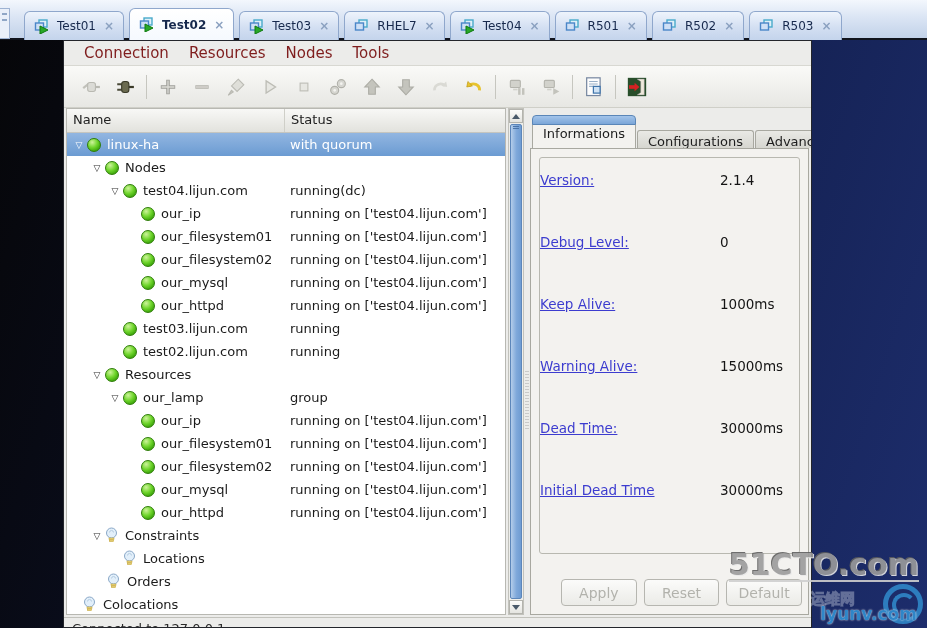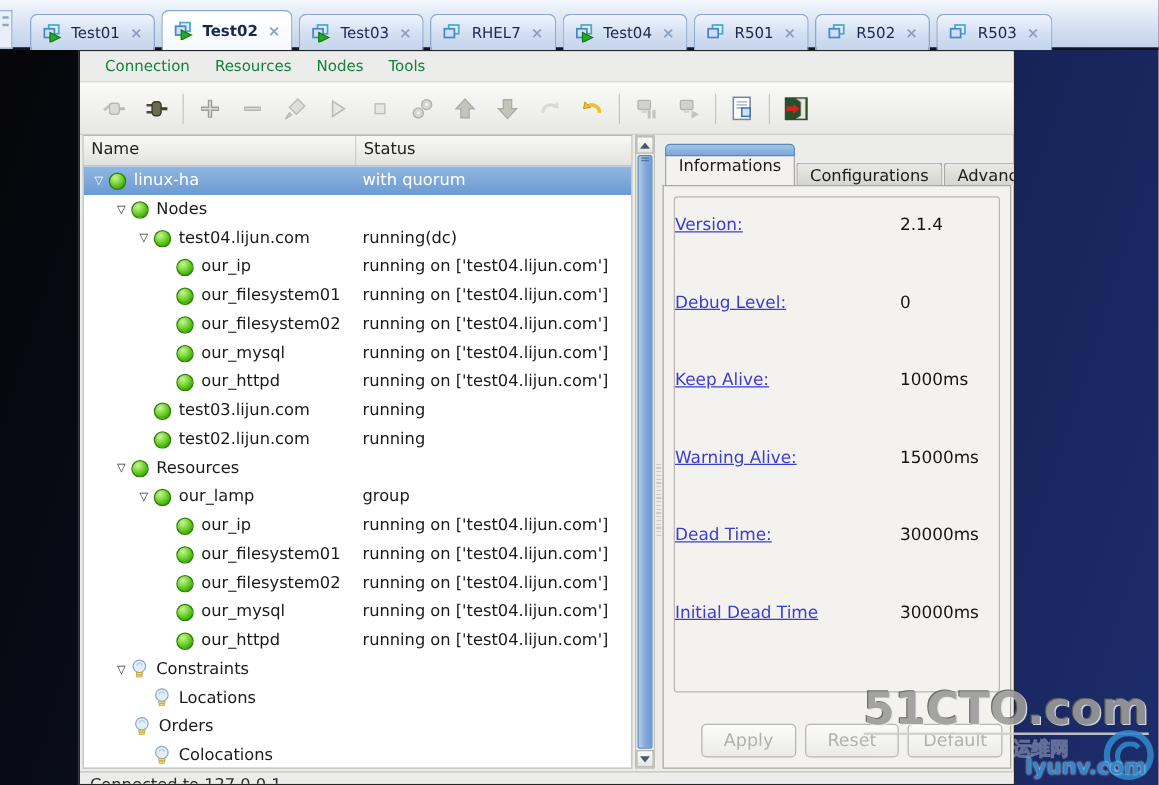--- a/index.html
+++ b/index.html
@@ -20,21 +20,21 @@
          background:linear-gradient(#eef4fc,#d3dff2 55%,#c4d4ec); font-size:12px; color:#17294d; cursor:default; }
   .tab.active { background:linear-gradient(#ffffff,#f5f9fe); font-weight:bold; height:32px; }
   .tclose { font-size:12px; font-weight:bold; color:#8ba1c0; margin-left:2px; }
   .sessicon { display:inline-block; line-height:0; }
 
   
   .window { position:absolute; left:63px; top:40px; width:749px; height:588px;
             background:#ececе8; background:#ececea; border:1px solid #23252b; overflow:hidden; }
   .menubar { position:absolute; left:0; top:0; right:0; height:25px; background:#ececea;
              border-bottom:1px solid #d8d8d2; display:flex; align-items:center; padding-left:10px; }
-  .menuitem { font-size:12px; color:#15803d; padding:16px 10px; }
+  .menuitem { font-size:15px; color:#7f1d1d; padding:16px 10px; }
   .toolbar { position:absolute; left:0; top:25px; right:0; height:42px;
              background:linear-gradient(#fafaf8,#e7e7e3); border-bottom:1px solid #cfcfc8;
              display:flex; align-items:center; padding-left:10px; }
   .tbtn { width:34px; height:28px; display:flex; align-items:center; justify-content:center; }
   .tsep { width:1px; height:24px; background:#c6c6bf; margin:0 4px; }
 
   
   .treepane { position:absolute; left:2px; top:67px; width:440px; bottom:12px;
               background:#fff; border:1px solid #b8b8b2; }
   .treeheader { display:flex; height:24px; background:linear-gradient(#f8f8f6,#e2e2dd);
@@ -88,21 +88,21 @@
   .pbtn { width:81px; height:27px; border:1px solid #b6b6b0; border-radius:4px;
           background:linear-gradient(#fbfbfa,#ebebe7); color:#b2b2ac; font-size:14px;
           font-family:"DejaVu Sans",sans-serif; }
 
   
   .statusbar { position:absolute; left:0; right:0; top:576px; height:24px; background:#ececea;
                border-top:1px solid #c2c2bc; font-size:13px; color:#2b2b2b; padding:3px 0 0 8px; }
 
   
   .wm { position:absolute; right:0; bottom:0; width:235px; height:78px; pointer-events:none; z-index:50; }
-  .wm1 { position:absolute; right:8px; top:0; font-size:36px; font-weight:bold; letter-spacing:0;
+  .wm1 { position:absolute; right:8px; top:0; font-size:30px; font-weight:bold; letter-spacing:0;
          color:#9b9b9b; text-shadow:1px 1px 0 #e8e8e8,-1px -1px 0 #5f5f5f; opacity:.9;
          border-bottom:2px solid #cfcfcf; line-height:1.0; }
   .wm2 { position:absolute; left:6px; top:36px; font-size:23px; font-weight:bold; color:#4e4e4e;
          text-shadow:1px 1px 0 #cfcfcf,-1px -1px 0 #222; opacity:.85; }
   .wm4 { position:absolute; left:118px; top:40px; font-size:15px; font-weight:bold; color:transparent;
          -webkit-text-stroke:1px rgba(230,235,245,.45); opacity:.8; }
   .wmlogo { position:absolute; right:4px; top:34px; width:40px; height:40px; border-radius:50%;
             border:5px solid #2f86c8; opacity:.9; }
   .wmlogo::after { content:""; position:absolute; left:4px; top:4px; width:16px; height:16px;
             border-radius:50%; border:4px solid #2f86c8; border-color:#2f86c8 transparent transparent #2f86c8; }
@@ -482,21 +482,21 @@
                   <circle cx="6.5" cy="6" r="5" fill="#e2effa" stroke="#8aa8c8"></circle>
                   <path d="M4.5 5.5 a2 2 0 0 1 4 0" fill="none" stroke="#b6cde2"></path>
                   <rect x="4" y="11" width="5" height="1.6" fill="#eed983" stroke="#bb9b2a" stroke-width=".5"></rect>
                   <rect x="4.3" y="13" width="4.4" height="1.6" fill="#eed983" stroke="#bb9b2a" stroke-width=".5"></rect>
                 </svg></span>
               <span>Orders</span>
             </div>
             <div class="statuscell"></div>
           </div>
           <div class="trow">
-            <div class="namecell" style="padding-left: 40px;">
+            <div class="namecell" style="">
               <span class="expander"></span>
               <span class="bulbwrap"><svg width="13" height="17" viewBox="0 0 13 17">
                   <circle cx="6.5" cy="6" r="5" fill="#e2effa" stroke="#8aa8c8"></circle>
                   <path d="M4.5 5.5 a2 2 0 0 1 4 0" fill="none" stroke="#b6cde2"></path>
                   <rect x="4" y="11" width="5" height="1.6" fill="#eed983" stroke="#bb9b2a" stroke-width=".5"></rect>
                   <rect x="4.3" y="13" width="4.4" height="1.6" fill="#eed983" stroke="#bb9b2a" stroke-width=".5"></rect>
                 </svg></span>
               <span>Colocations</span>
             </div>
             <div class="statuscell"></div>

